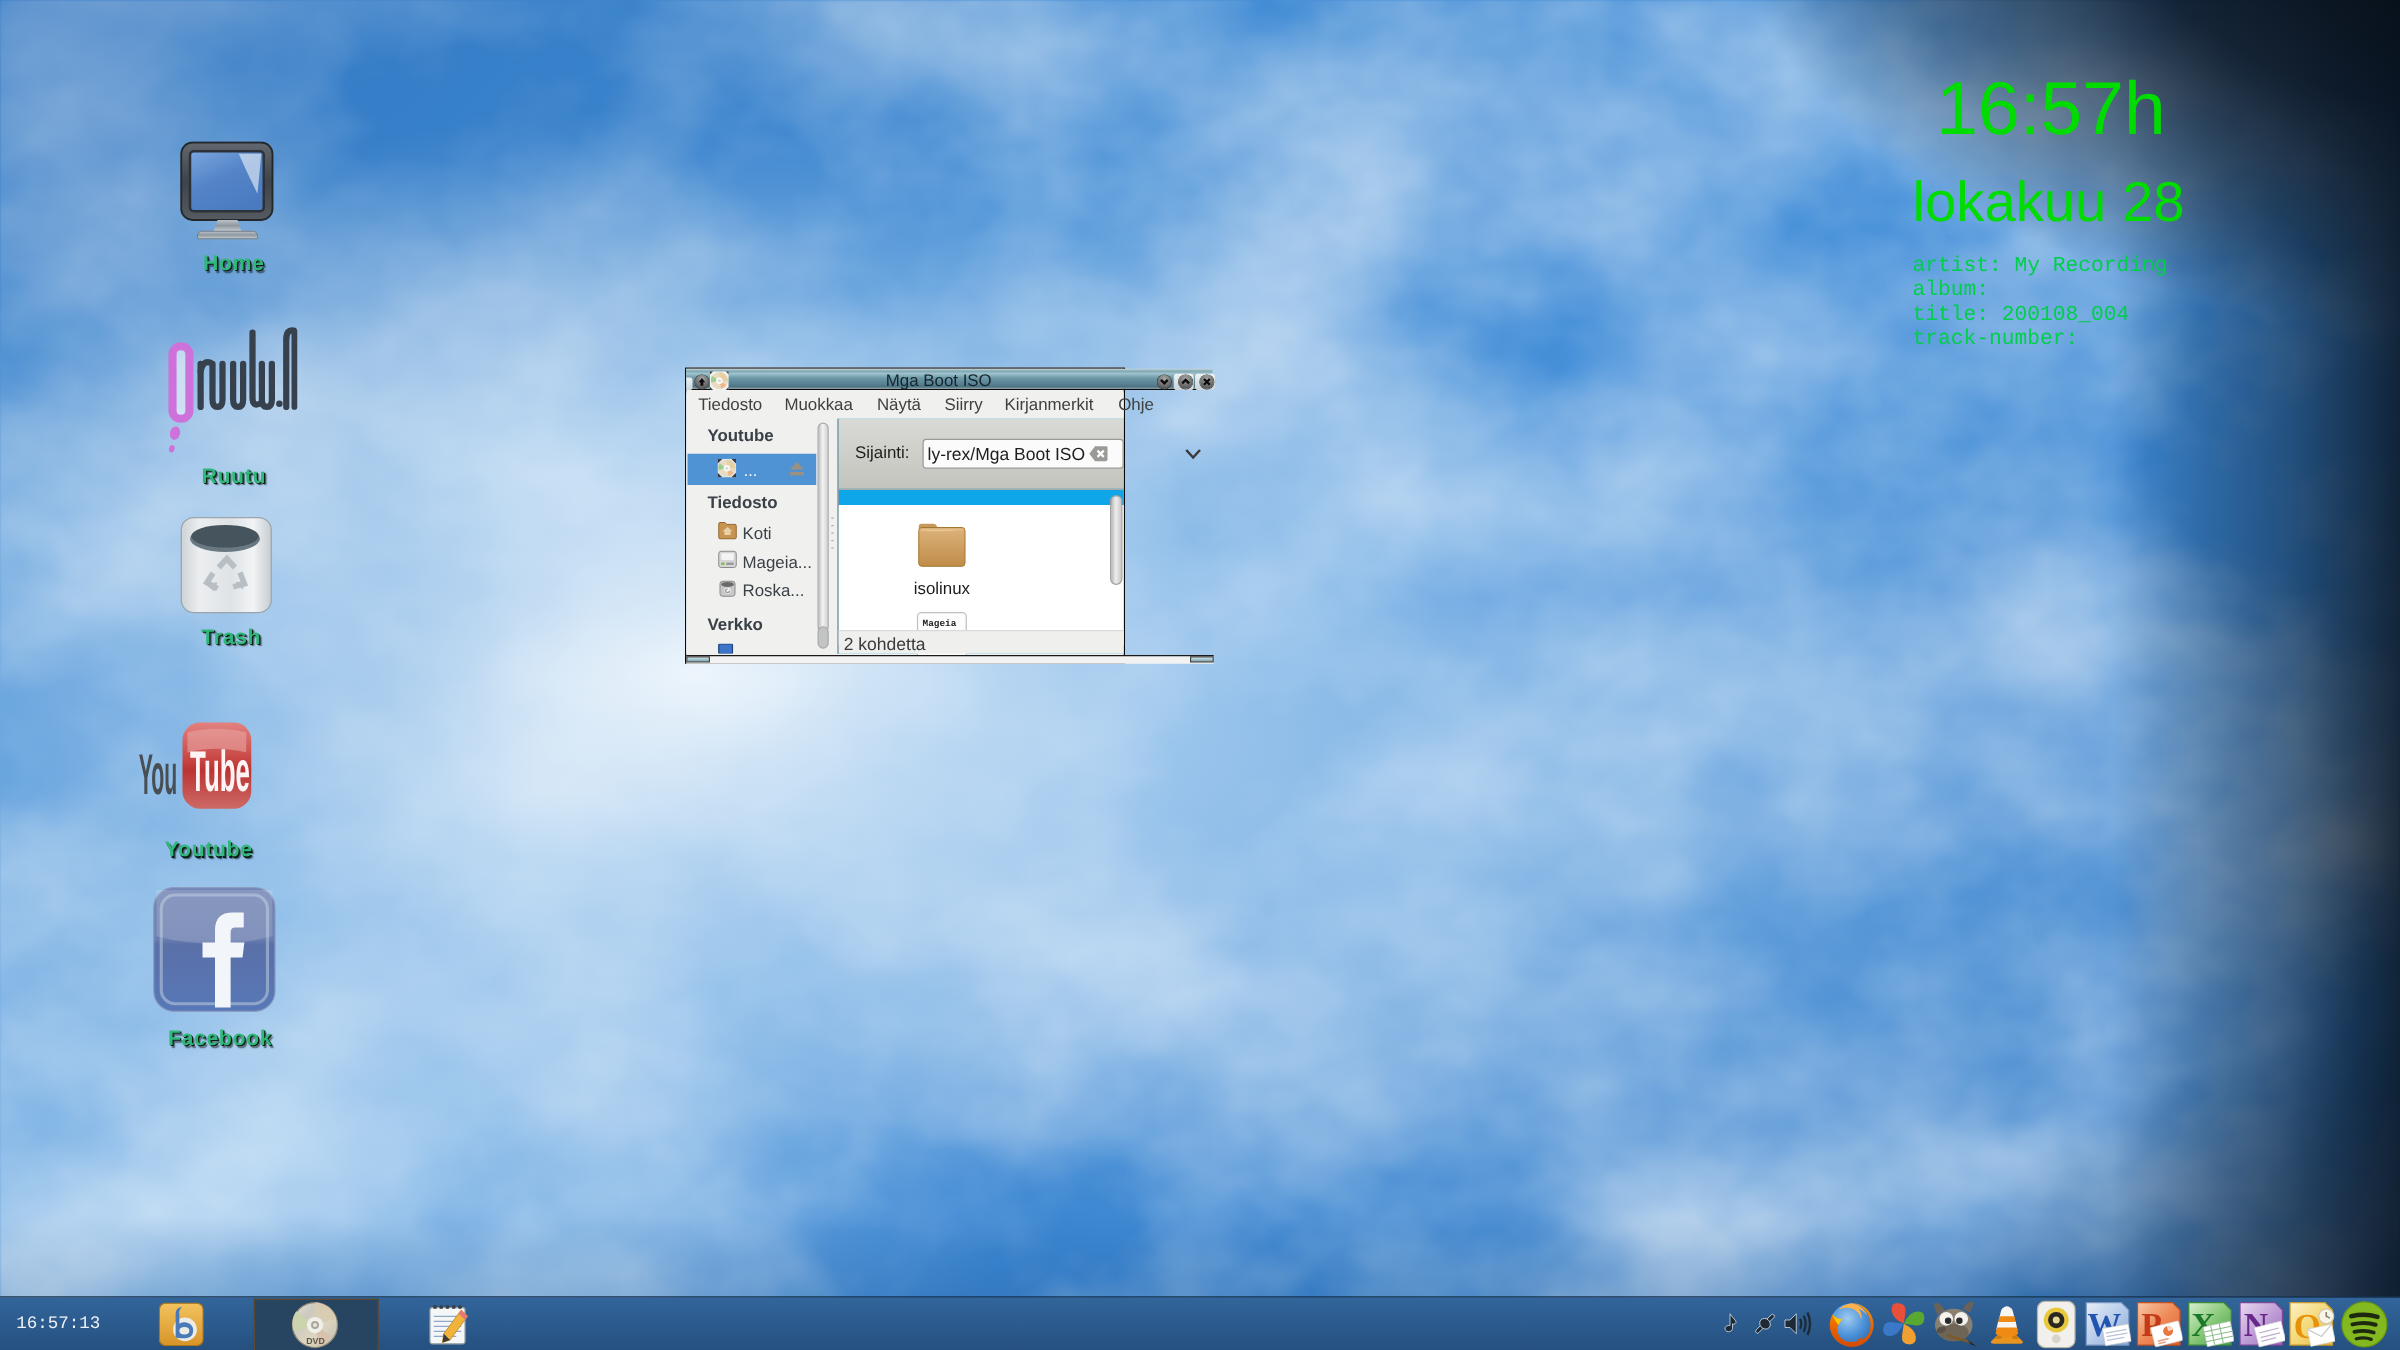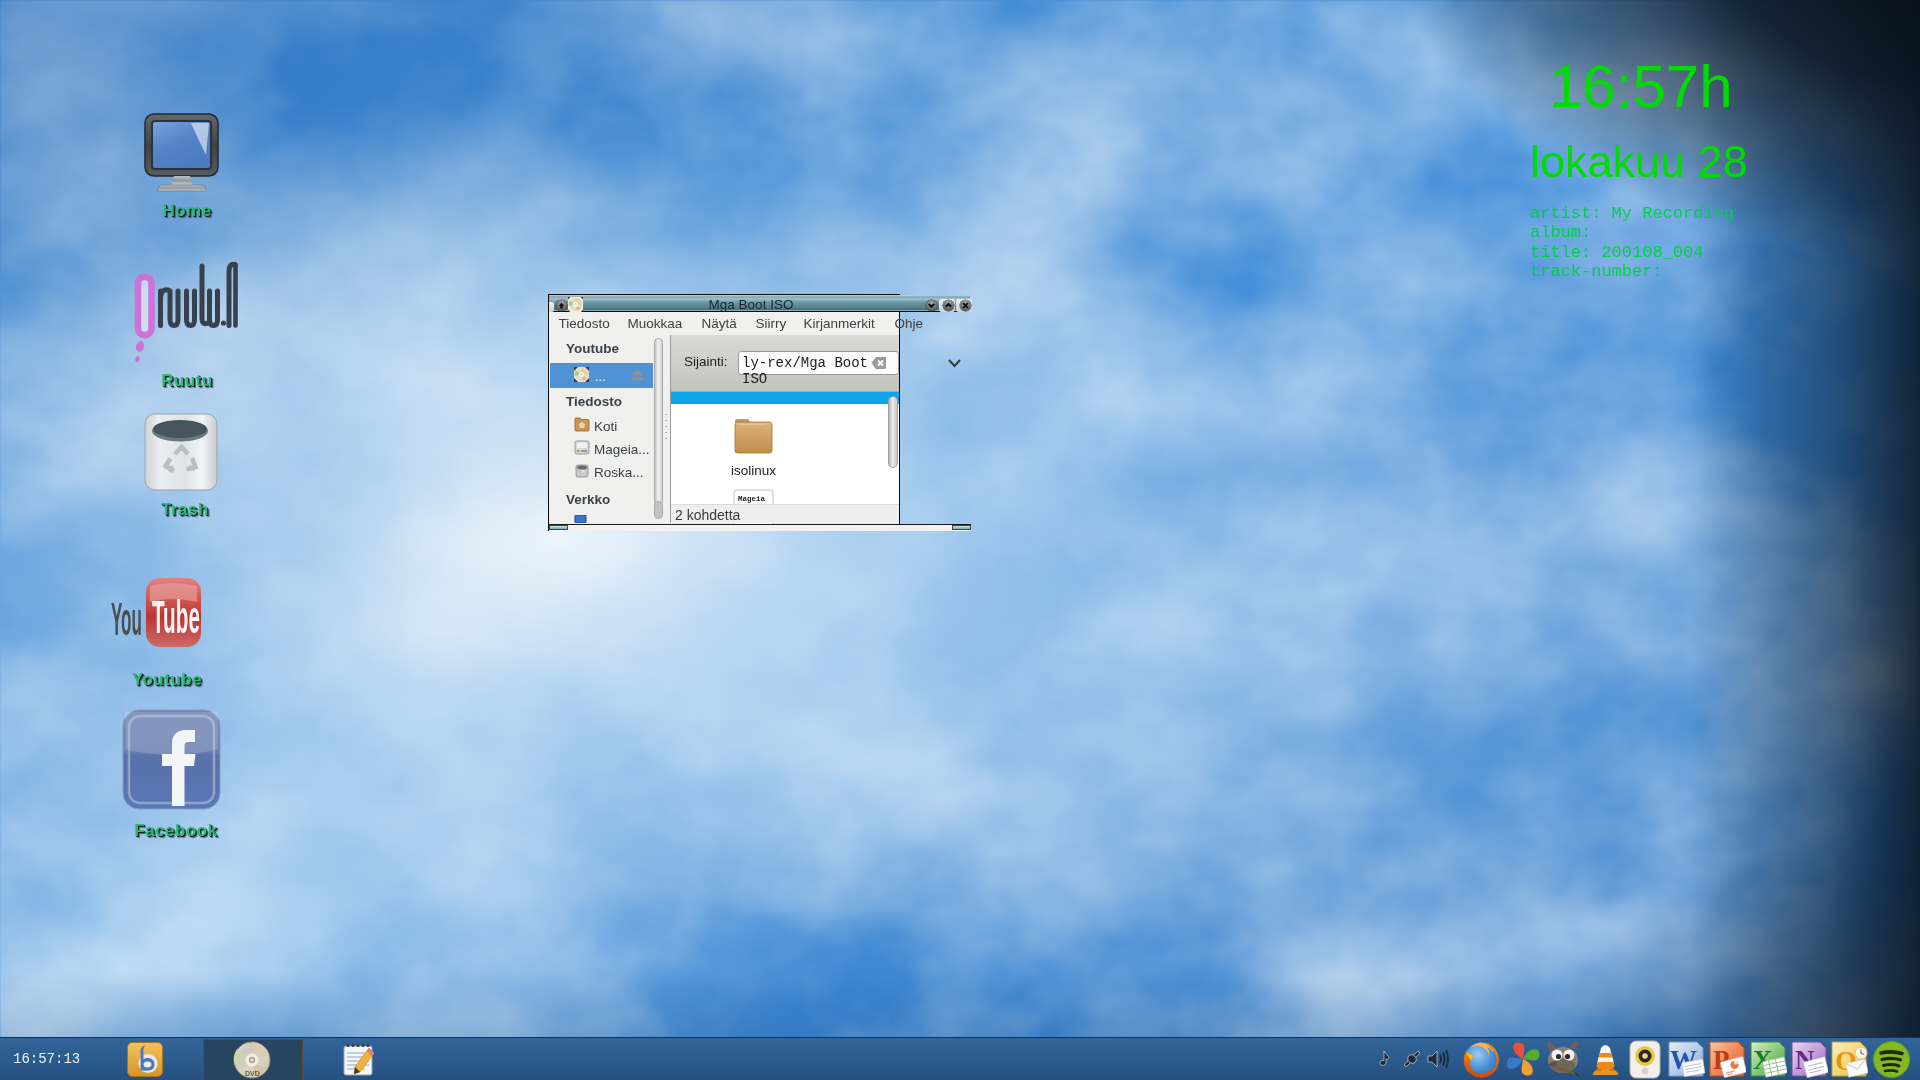--- a/index.html
+++ b/index.html
@@ -43,21 +43,21 @@
              background:linear-gradient(to right,#c2c2c2,#f4f4f4 45%,#d2d2d2); border:1px solid #a8a8a8; }
   #sscap { position:absolute; left:104.5px; top:166px; width:9.5px; height:18px; border-radius:5px;
            background:#c2c4c4; border:1px solid #a8a8a8; }
   .sdots { position:absolute; left:116px; width:1.5px; height:1.5px; background:#b0b0b0; }
 
   
   #rpane { position:absolute; left:121px; top:39.5px; right:0; height:188px; border-left:1px solid #9a9a9a; background:#0ea5e9;}
   #toolbar { position:absolute; left:0; top:0; right:0; height:57px;
              background:linear-gradient(to bottom,#d9d9d5 0%,#cdcdc8 60%,#c3c3bd 100%); border-bottom:1px solid #a8a8a4;}
   #locbox { position:absolute; left:67px; top:16px; width:161px; height:24px; background:#fbfbfb;
-            border:1px solid #9a9a9a; border-radius:3px; font-size:14px; color:#1d1d1d;font-family:Liberation Mono, monospace; }
+            border:1px solid #9a9a9a; border-radius:3px; font-size:14px; color:#1d1d1d; }
   #fileview { position:absolute; left:0; top:57px; right:0; height:112px; background:#fff;margin-top:12px; }
   #statusbar { position:absolute; left:0; top:169px; right:0; height:19px; background:#efefee;
                font-size:14px; color:#3a3a3a; border-top:1px solid #dadada;}
   #vscroll { position:absolute; right:1px; top:61px; width:10px; height:72px; border-radius:5px;
              background:linear-gradient(to right,#b5b5b5,#ededed 45%,#c8c8c8); border:1px solid #a2a2a2; }
   #resizebar { position:absolute; left:-0.5px; bottom:-0.5px; width:422px; height:7px; background:#f2f2f2; border-top:1.5px solid #1a1a1a; }
   .rgrip { position:absolute; top:0.5px; bottom:0.5px; width:19px; background:linear-gradient(#cfe4e8,#79aab4); border:1px solid #444; }
 
   
   #taskbar { position:absolute; left:0; top:1037px; width:1920px; height:43px;

